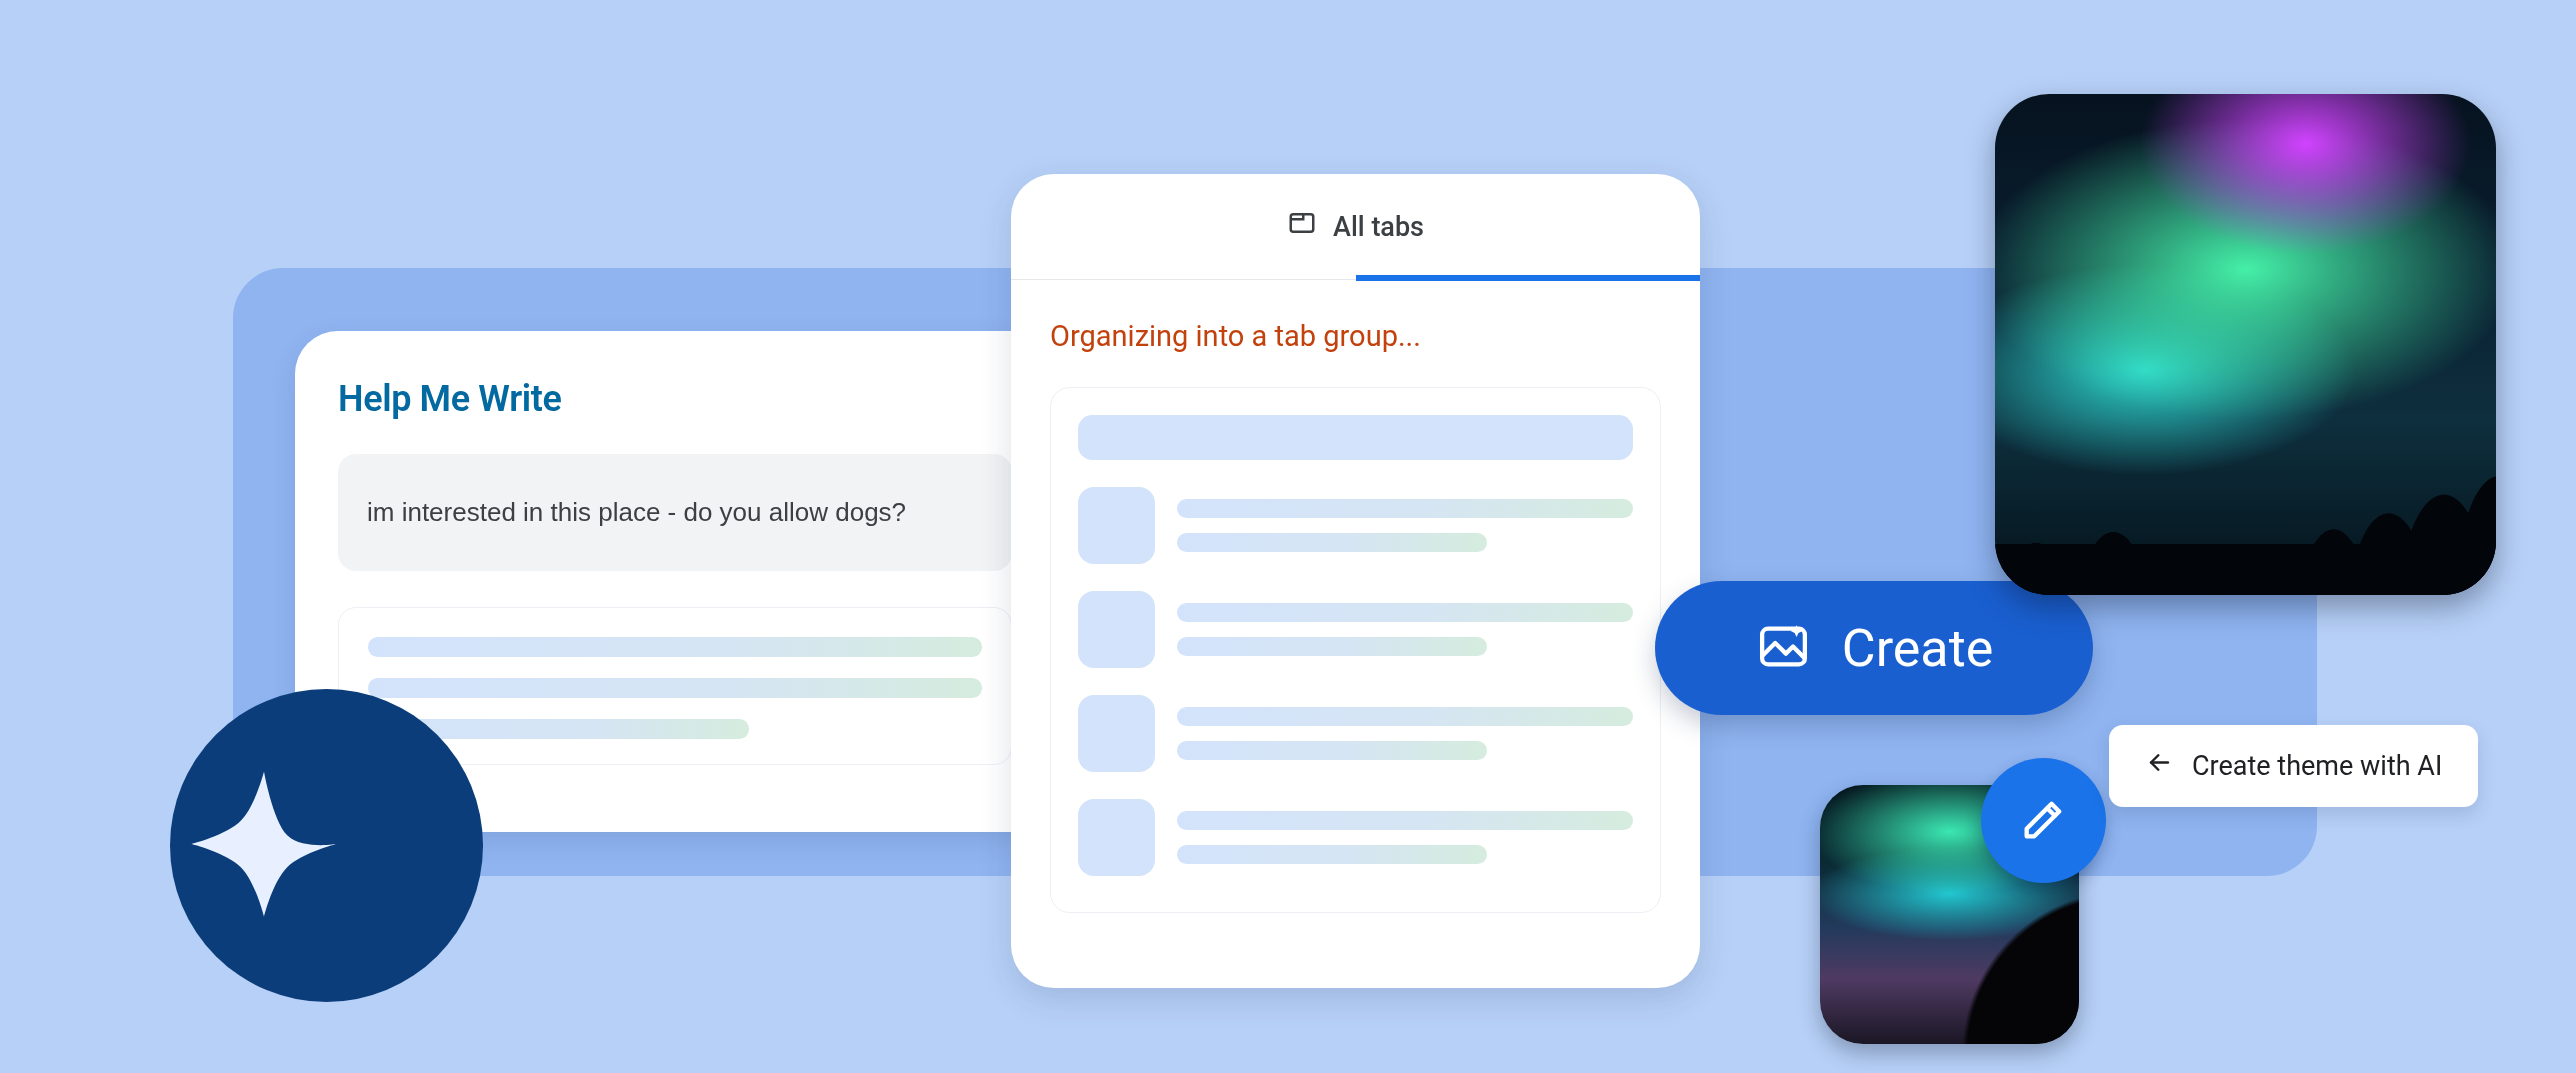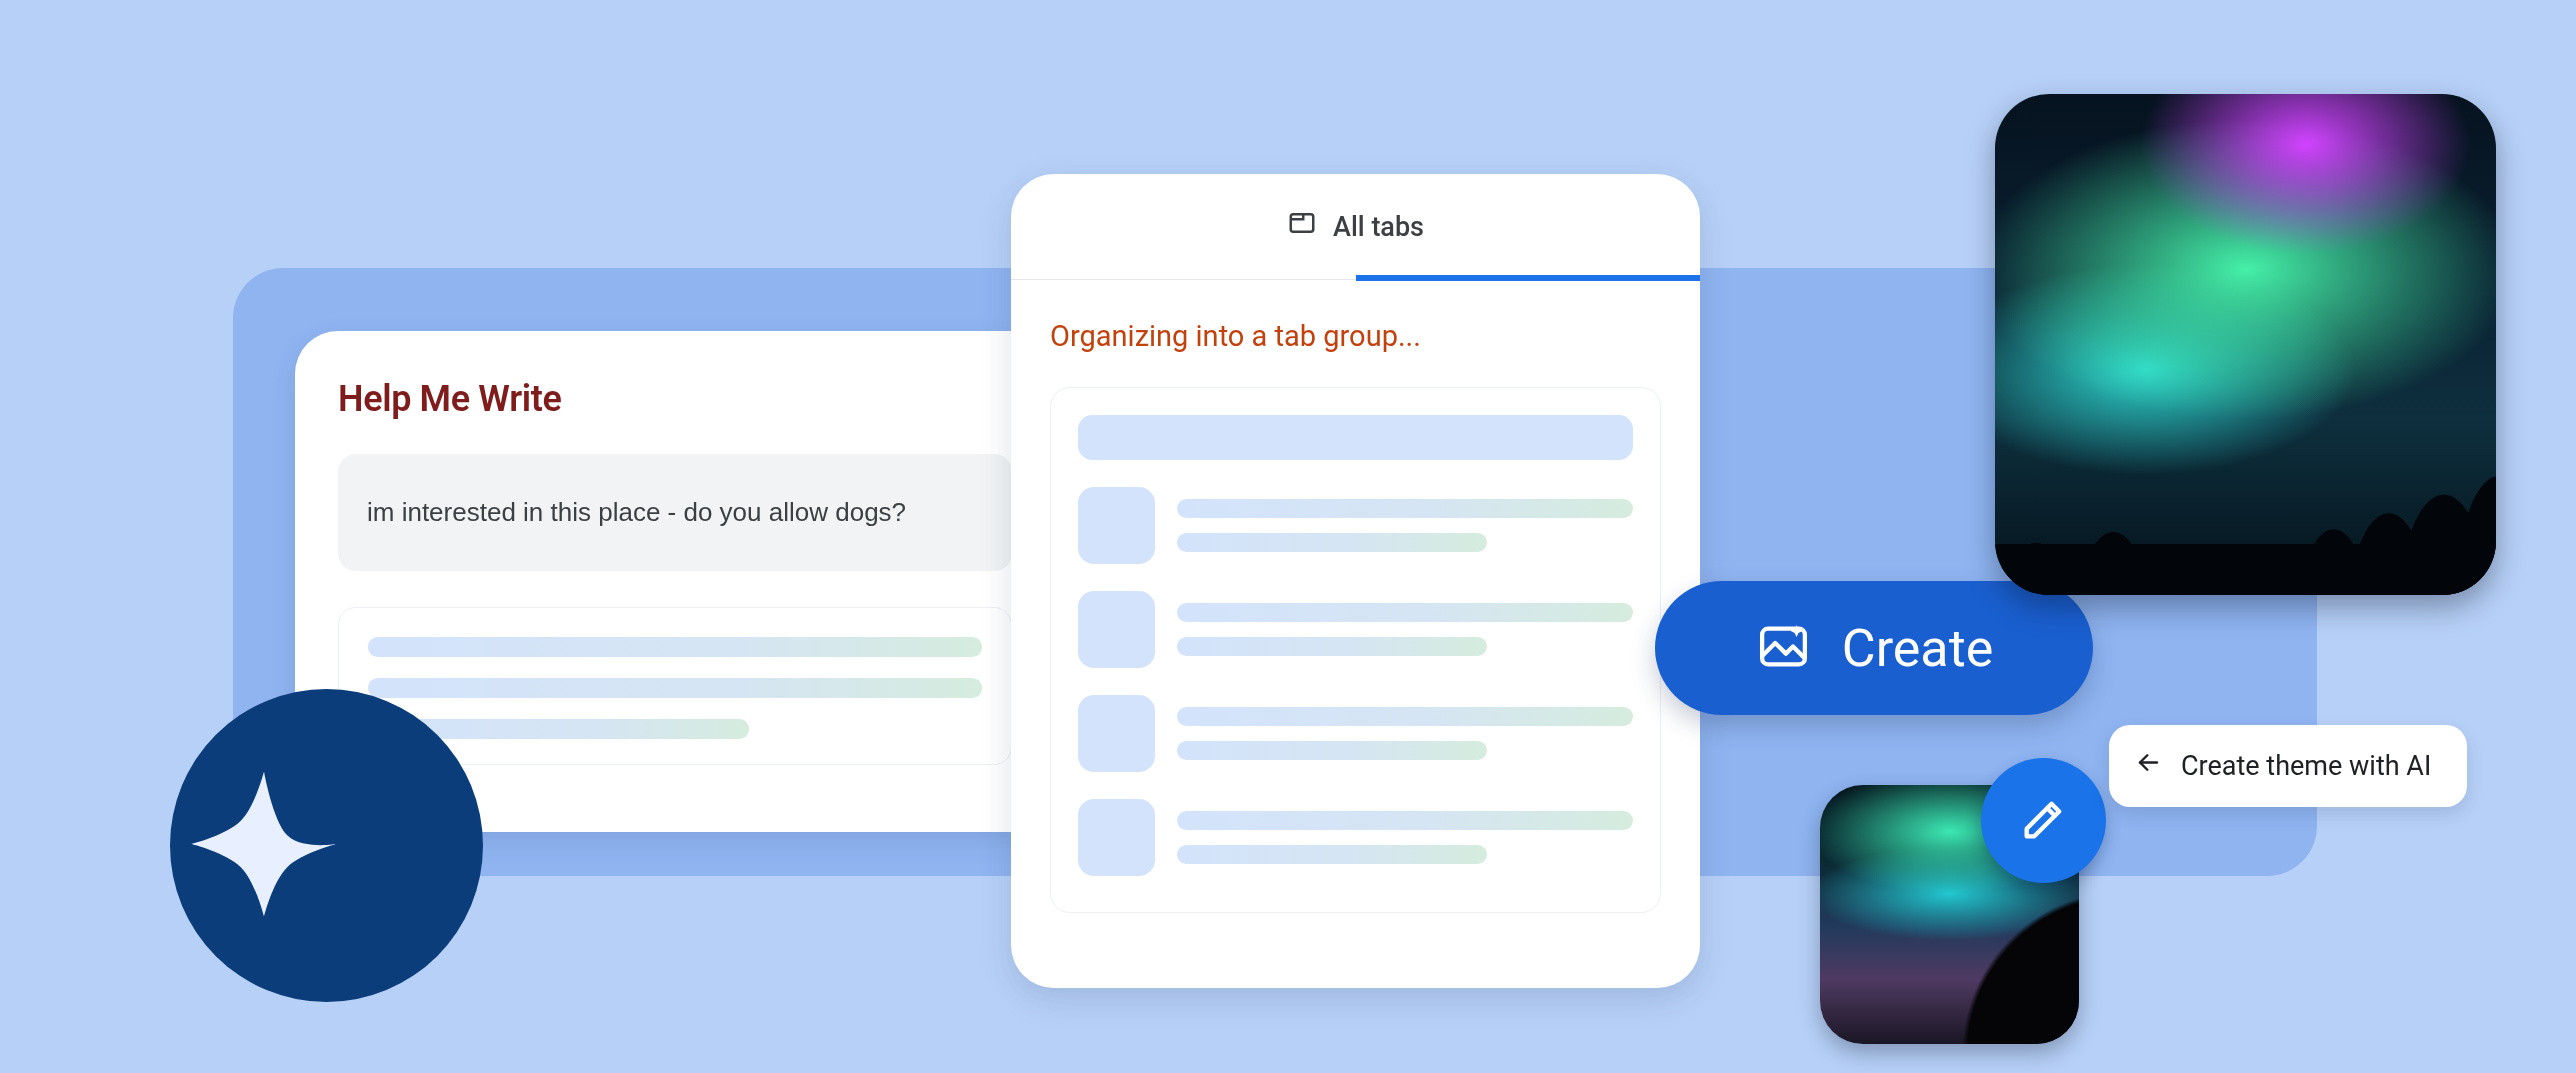--- a/index.html
+++ b/index.html
@@ -35,21 +35,21 @@
     height: 501px;
     background: #fff;
     border-radius: 43px;
     box-shadow: 0 9px 27px rgba(30,50,90,0.12);
     padding: 47px 43px;
   }
   .hmw-title {
     font-size: 36px;
     font-weight: 600;
     letter-spacing: -0.01em;
-    color: #7f1d1d;
+    color: #0369a1;
     margin-bottom: 34px;
   }
   .hmw-input {
     width: 100%;
     border: none;
     background: #f1f3f4;
     border-radius: 18px;
     padding: 43px 29px;
     font-size: 26px;
     color: #3c4043;
@@ -265,23 +265,23 @@
     cursor: pointer;
   }
   .edit-badge svg { width: 52px; height: 52px; }
 
   
   .theme-pill {
     position: absolute;
     left: 2109px;
     top: 725px;
     height: 82px;
-    padding: 0 36px 0 25px;
+    padding: 0 36px 0 36px;
     background: #fff;
-    border-radius: 21px;
+    border-radius: 14px;
     box-shadow: 0 7.2px 18px rgba(30,50,90,0.15);
     display: flex;
     align-items: center;
     gap: 18px;
     font-size: 27px;
     color: #202124;
     cursor: pointer;
   }
   .theme-pill svg { width: 29px; height: 29px; }
 

